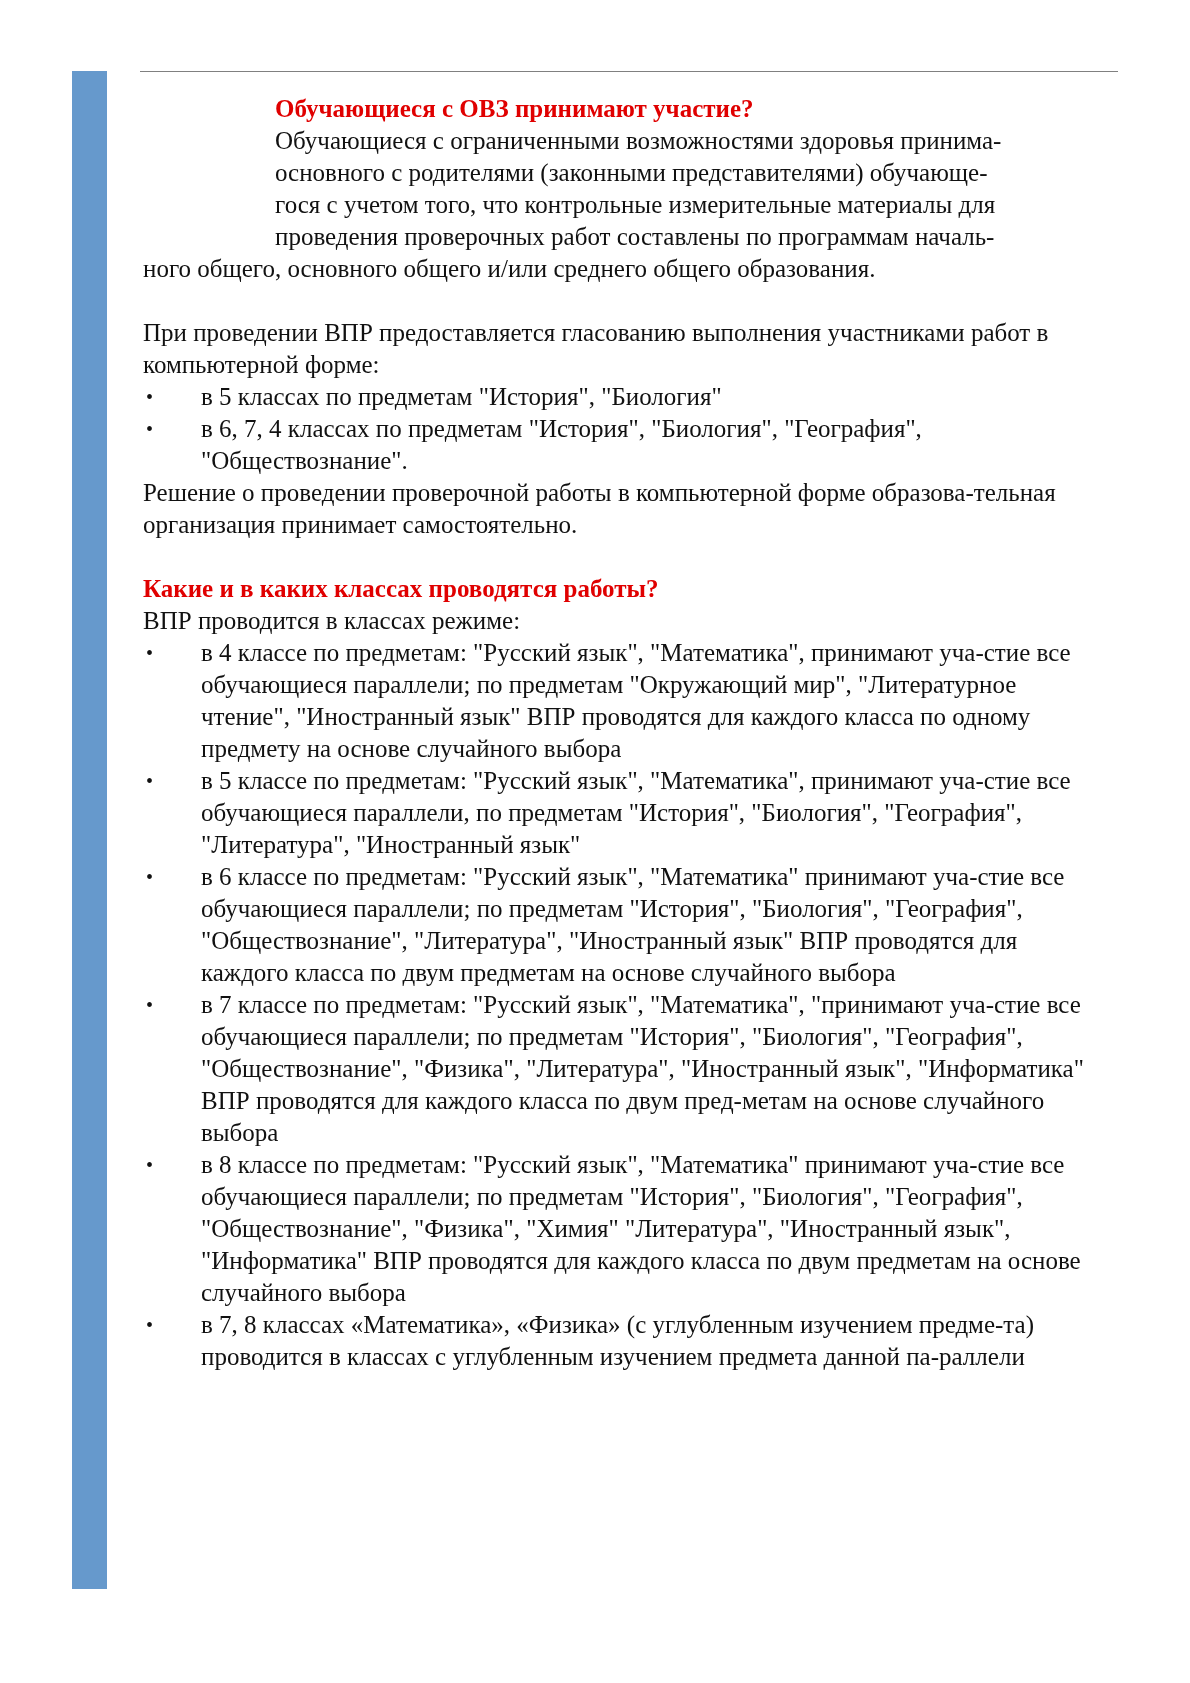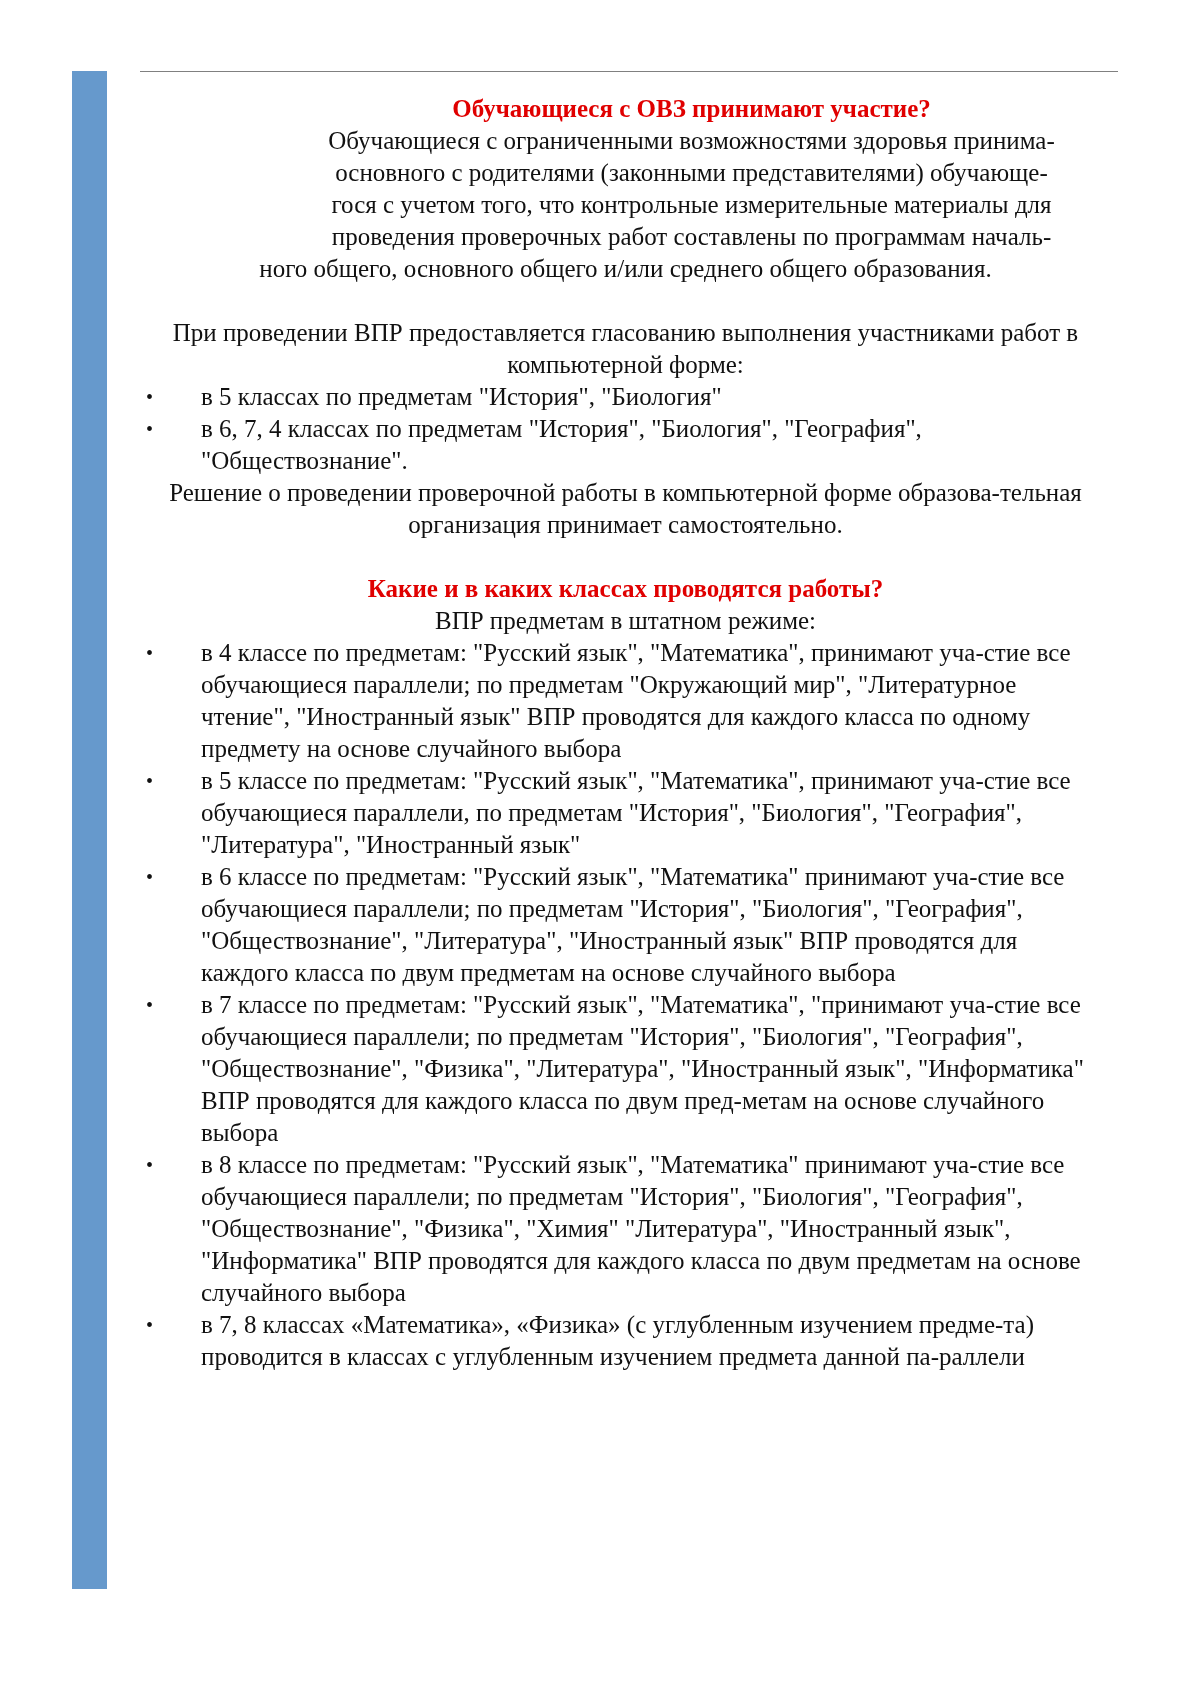--- a/index.html
+++ b/index.html
@@ -2,21 +2,21 @@
 <html><head>
 <meta charset="utf-8">
 <style>
   html, body { margin: 0; padding: 0; background: #ffffff; }
   body { width: 1190px; height: 1683px; position: relative; overflow: hidden;
          font-family: "Liberation Serif", "DejaVu Serif", serif; color: #111; }
   .side-bar { position: absolute; left: 72px; top: 71px; width: 35px; height: 1518px; background: #6699cc; }
   .top-rule { position: absolute; left: 140px; top: 71px; width: 978px; height: 0; border-top: 1.5px solid #808080; }
   .content { position: absolute; left: 143px; top: 93px; width: 965px; font-size: 25px; line-height: 32px; }
   .h { color: #e00000; font-weight: bold; margin: 0; }
-  p { margin: 0; text-align: center; }
+  p { margin: 0; }
   .indent { padding-left: 132px; }
   .gap { height: 32px; }
   ul { margin: 0; padding: 0; list-style: none; }
   li { position: relative; padding-left: 58px; }
   li .bullet { position: absolute; left: 3px; top: 0; font-size: 20px; }
 </style>
 </head>
 <body>
 
 <div class="side-bar"></div>
@@ -40,21 +40,21 @@
       <li><span class="bullet">•</span><span>в 5 классах по предметам "История", "Биология"</span></li>
       <li><span class="bullet">•</span><span>в 6, 7, 4 классах по предметам "История", "Биология", "География", "Обществознание".</span></li>
     </ul>
     <p>Решение о проведении проверочной работы в компьютерной форме образова-тельная организация принимает самостоятельно.</p>
   </section>
 
   <div class="gap"></div>
 
   <section>
     <p class="h">Какие  и в каких классах проводятся работы?</p>
-    <p>ВПР предметам в штатном режиме:</p>
+    <p>ВПР проводится в классах режиме:</p>
     <ul>
       <li><span class="bullet">•</span><span>в 4 классе по предметам: "Русский язык", "Математика", принимают уча-стие все обучающиеся параллели; по предметам "Окружающий мир", "Литературное чтение", "Иностранный язык" ВПР проводятся для каждого класса по одному предмету на основе случайного выбора</span></li>
       <li><span class="bullet">•</span><span>в 5 классе по предметам: "Русский язык", "Математика", принимают уча-стие все обучающиеся параллели, по предметам "История", "Биология", "География", "Литература", "Иностранный язык"</span></li>
       <li><span class="bullet">•</span><span>в 6 классе по предметам: "Русский язык", "Математика" принимают уча-стие все обучающиеся параллели; по предметам "История", "Биология", "География", "Обществознание", "Литература", "Иностранный язык" ВПР проводятся для каждого класса по двум предметам на основе случайного выбора</span></li>
       <li><span class="bullet">•</span><span>в 7 классе по предметам: "Русский язык", "Математика", "принимают уча-стие все обучающиеся параллели; по предметам "История", "Биология", "География", "Обществознание", "Физика", "Литература", "Иностранный язык", "Информатика" ВПР проводятся для каждого класса по двум пред-метам на основе случайного выбора</span></li>
       <li><span class="bullet">•</span><span>в 8 классе по предметам: "Русский язык", "Математика" принимают уча-стие все обучающиеся параллели; по предметам "История", "Биология", "География", "Обществознание", "Физика", "Химия" "Литература", "Иностранный язык", "Информатика" ВПР проводятся для каждого класса по двум предметам на основе случайного выбора</span></li>
       <li><span class="bullet">•</span><span>в 7, 8 классах «Математика», «Физика» (с углубленным изучением предме-та) проводится в классах с углубленным изучением предмета данной па-раллели</span></li>
     </ul>
   </section>
 </div>

